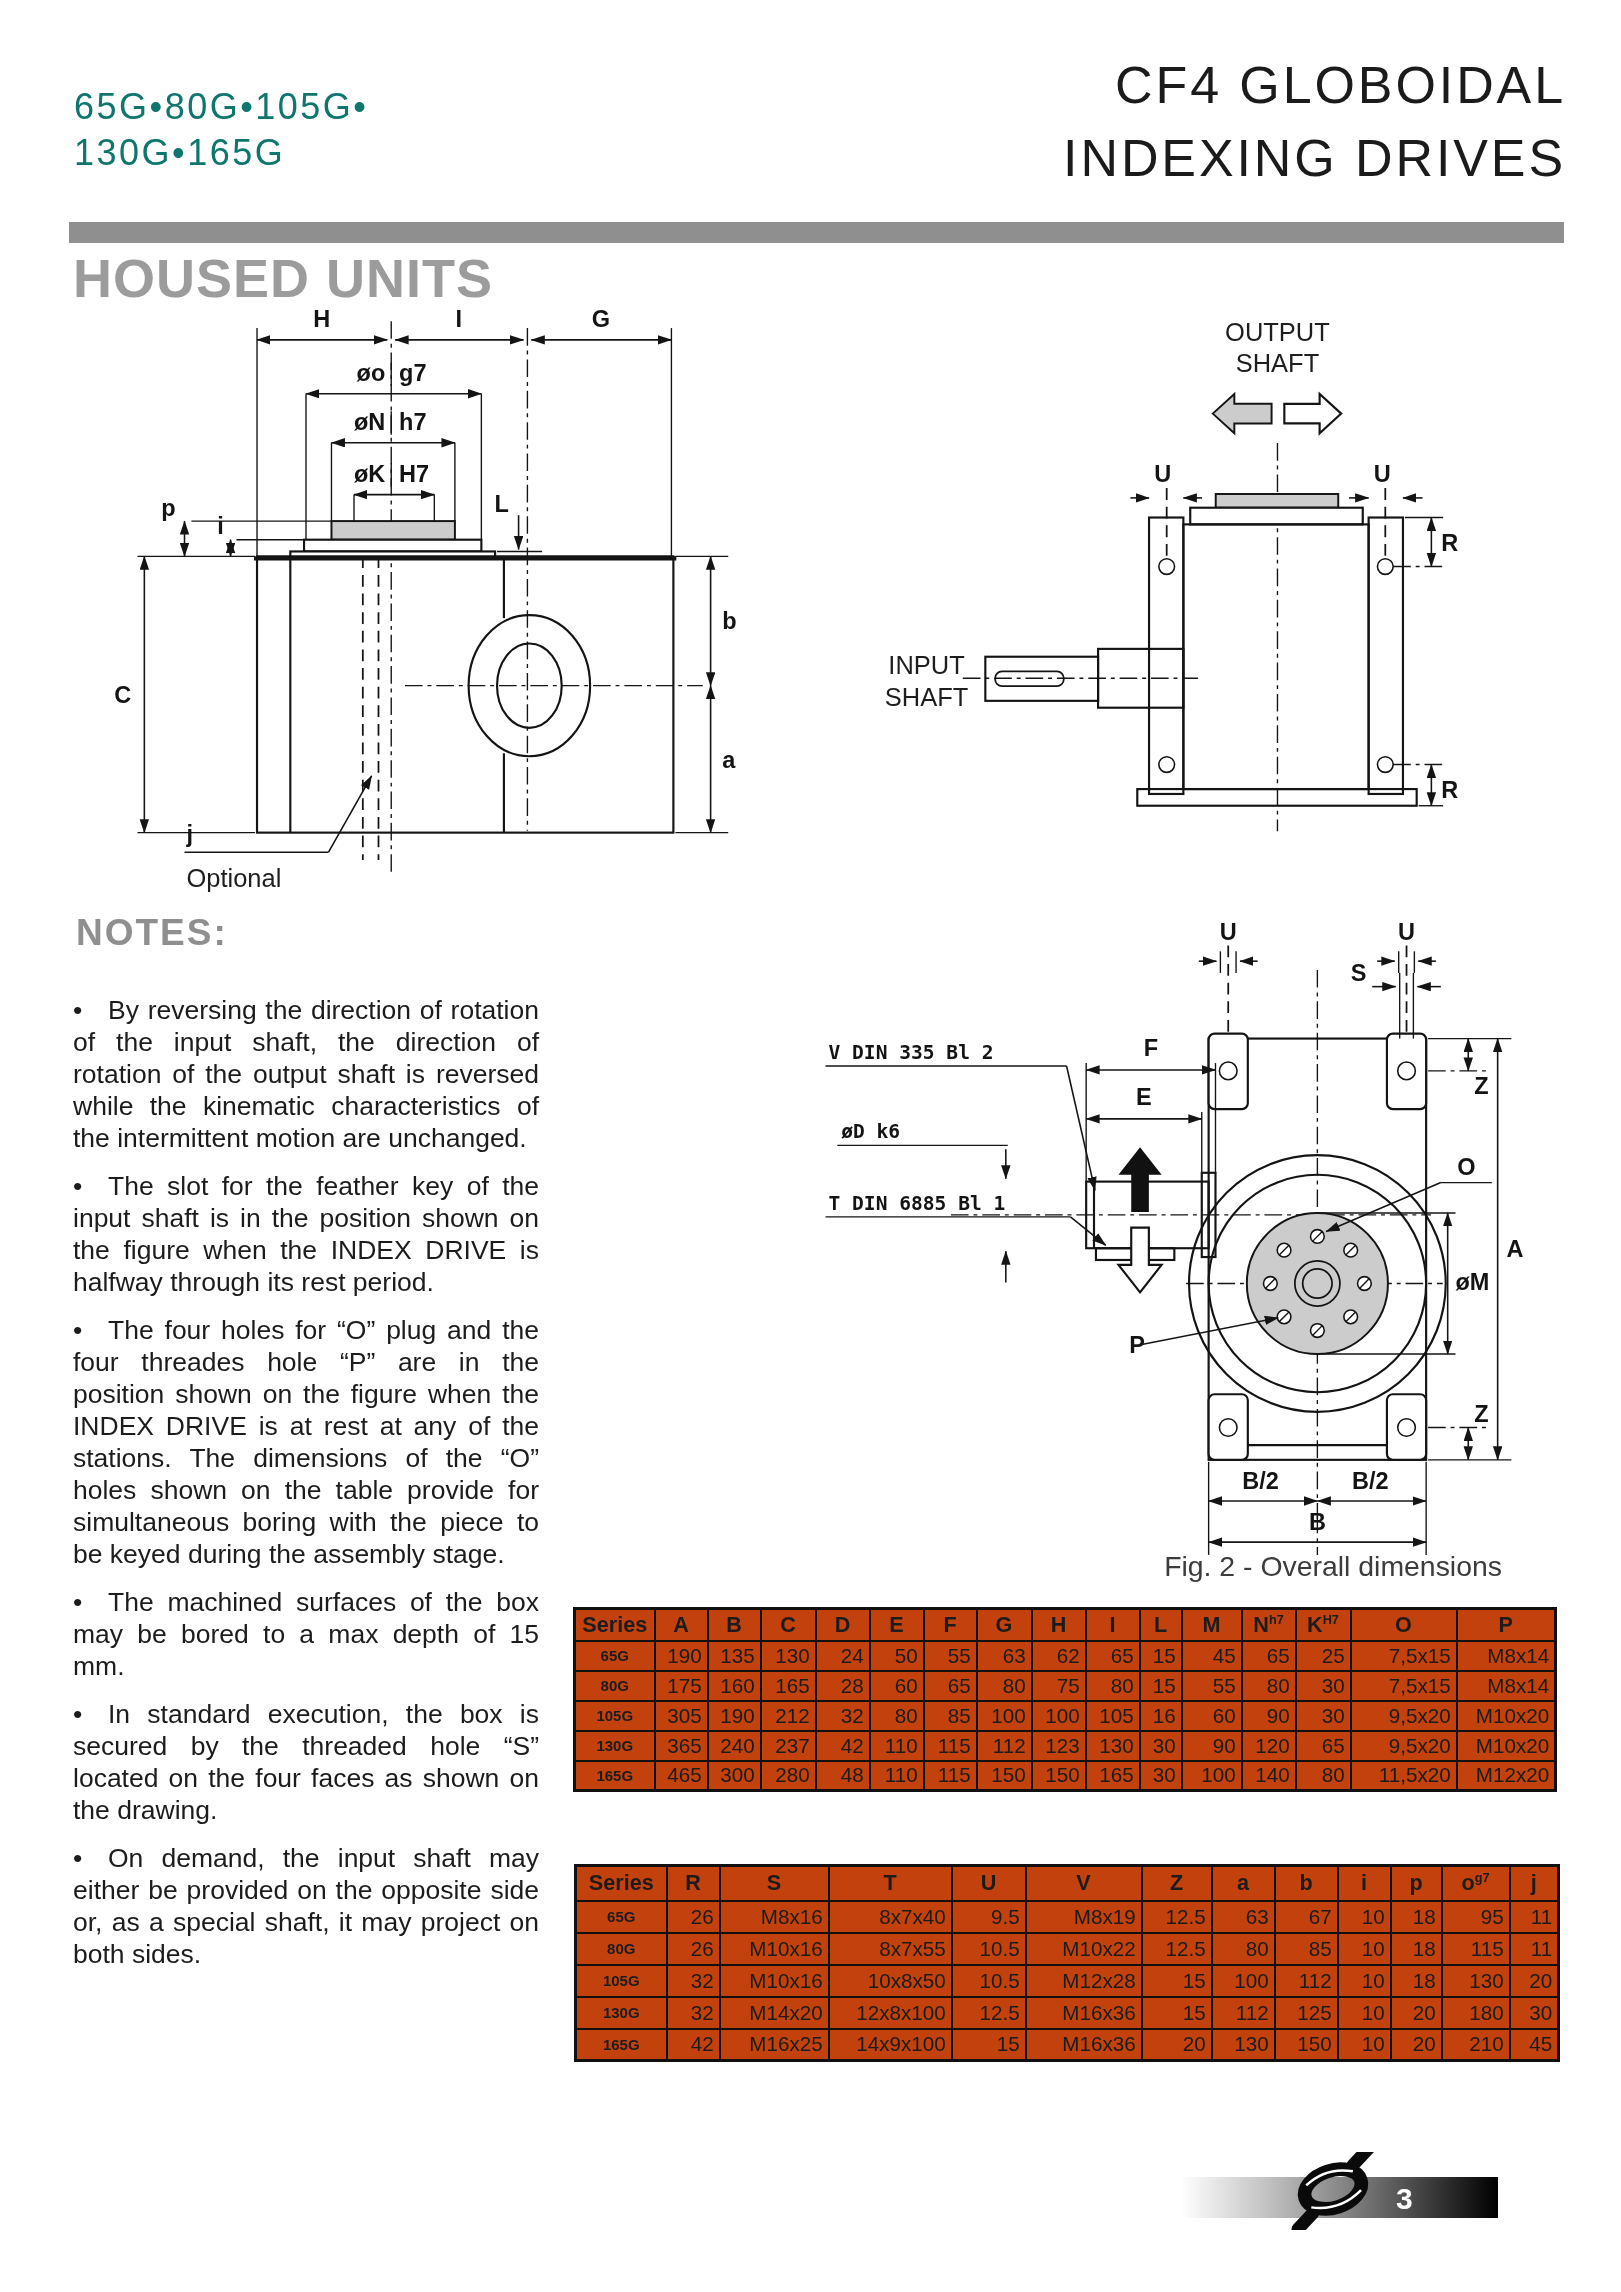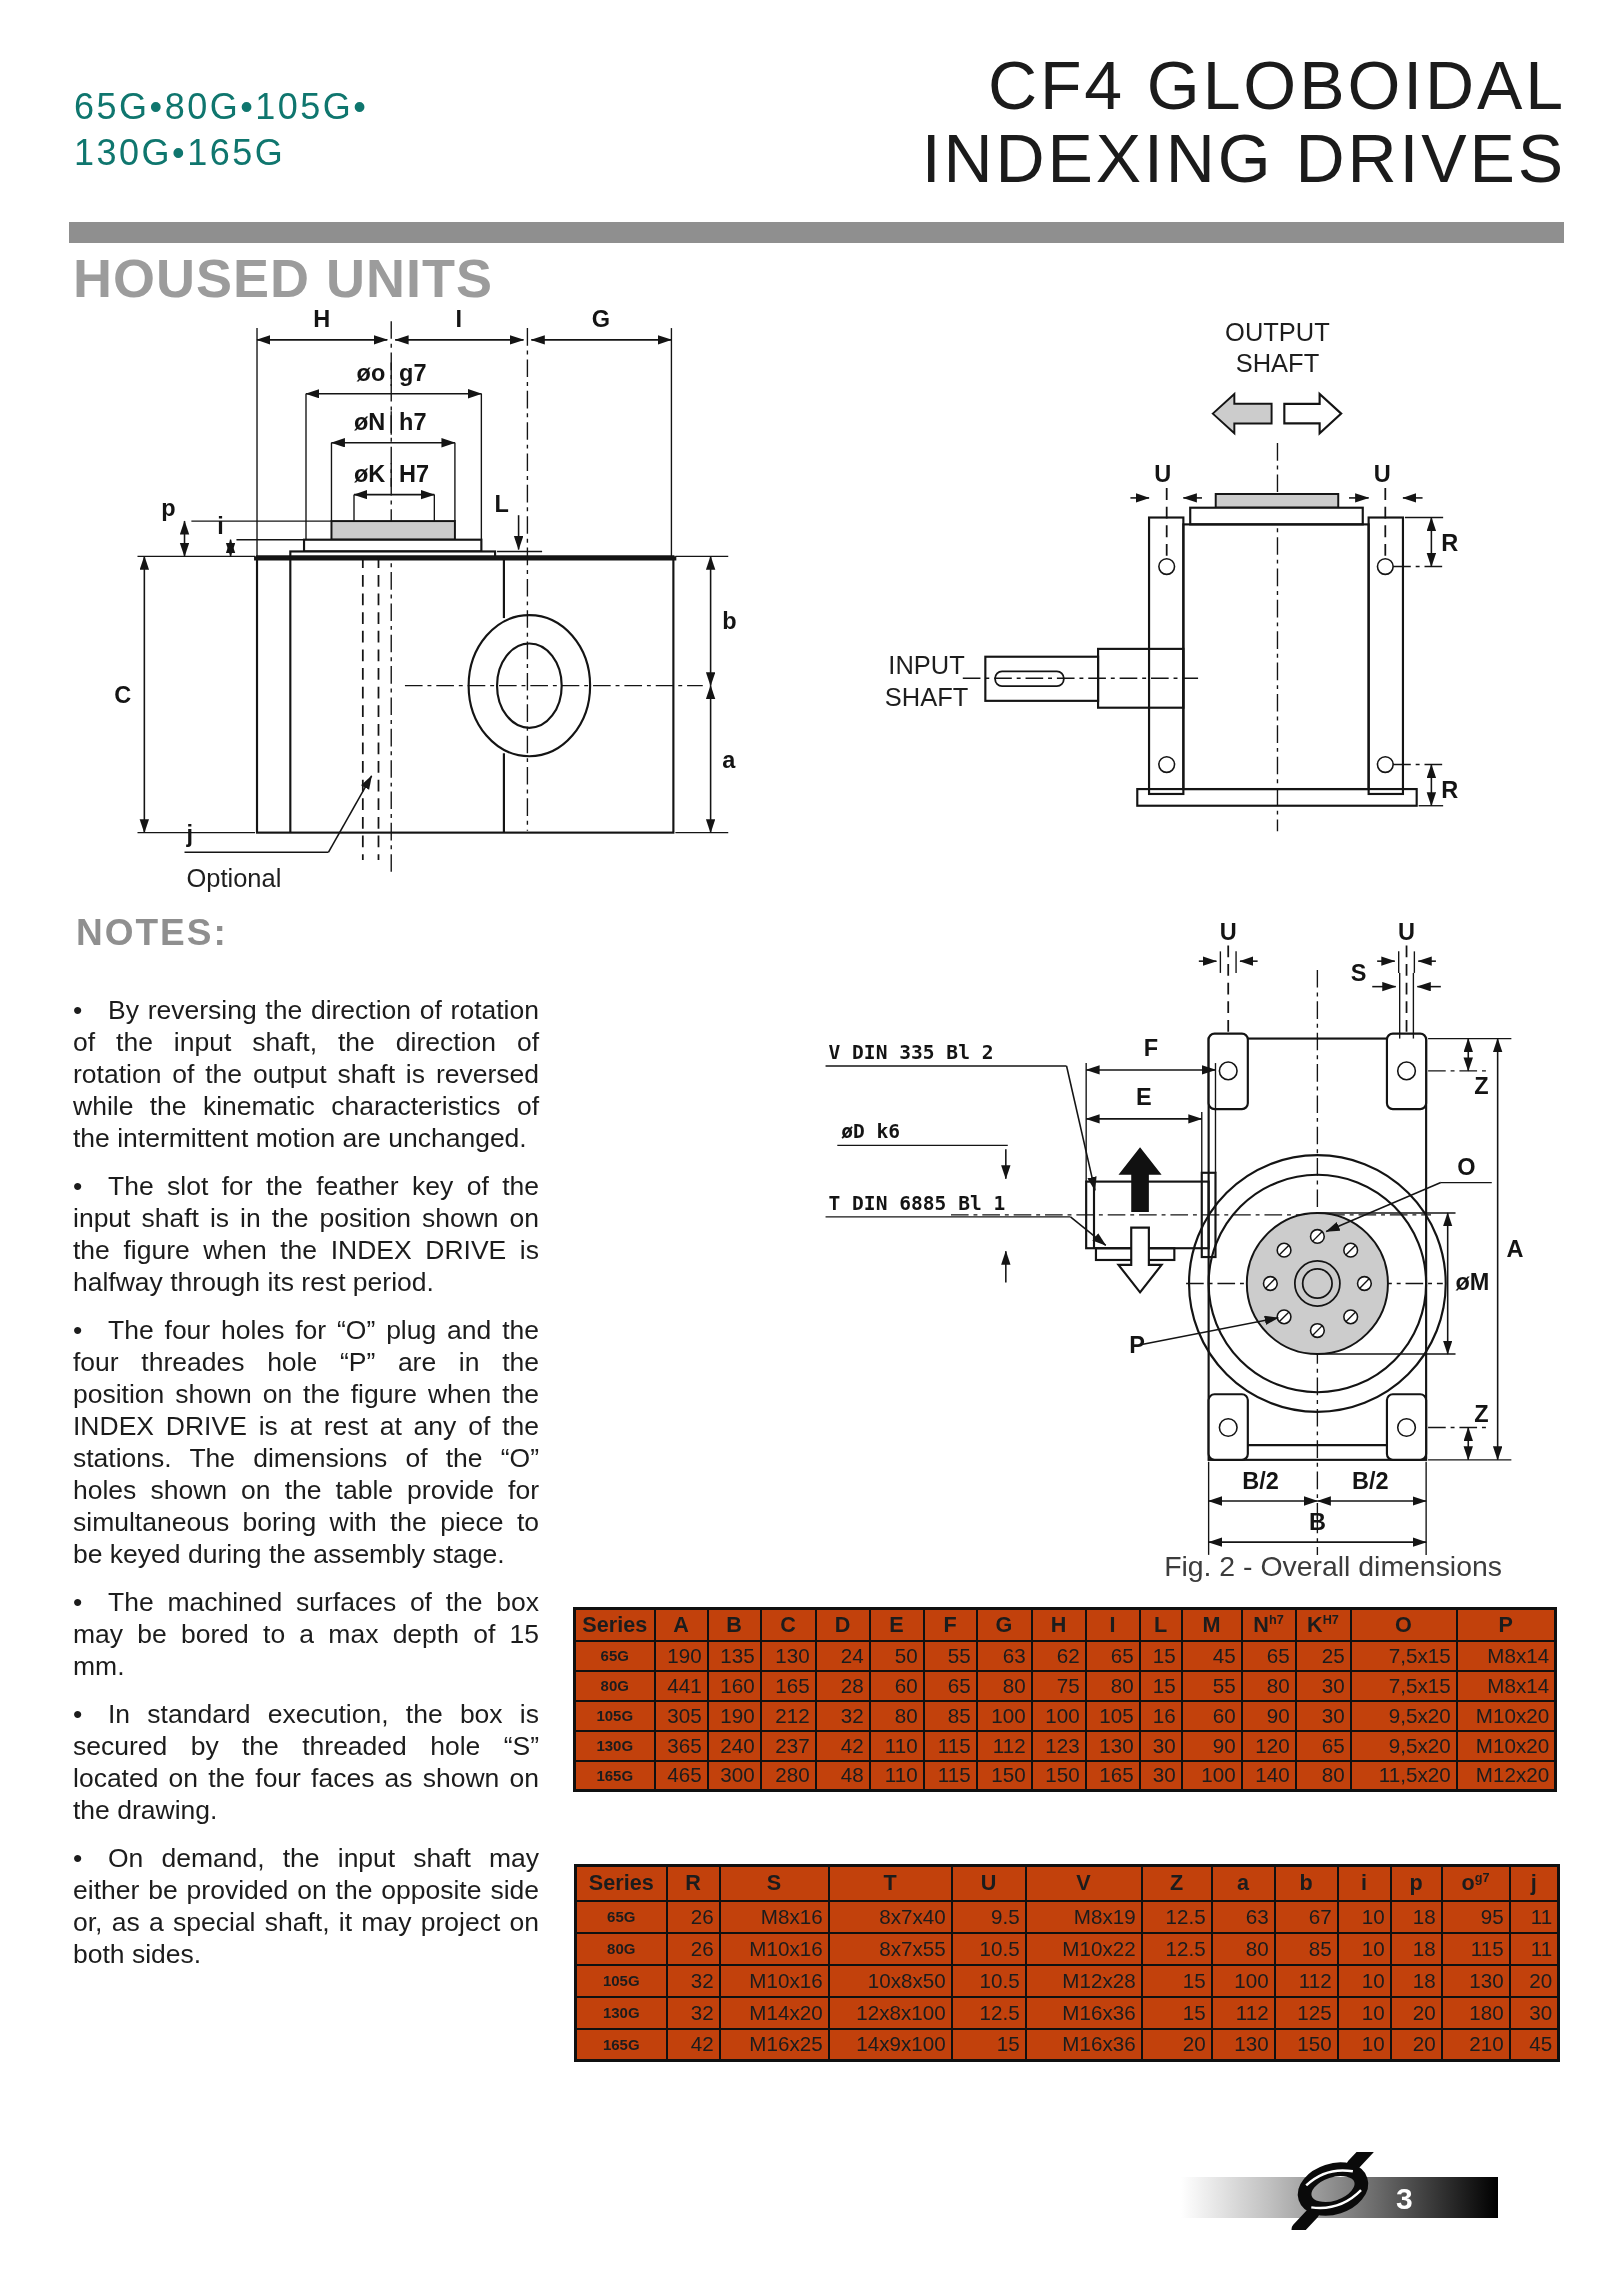--- a/index.html
+++ b/index.html
@@ -1,21 +1,21 @@
 <!DOCTYPE html>
 <html><head>
 <meta charset="utf-8">
 <style>
   html,body{margin:0;padding:0;background:#e8e8e8;}
   .page{position:relative;width:1621px;height:2293px;background:#ffffff;overflow:hidden;
         font-family:"Liberation Sans",sans-serif;color:#1c1c1c;}
   
   .models{position:absolute;left:74px;top:84px;font-size:36px;line-height:46px;
           letter-spacing:2.5px;color:#0f766e;}
-  .title{position:absolute;right:55px;top:49px;text-align:right;font-size:68px;line-height:73px;
+  .title{position:absolute;right:55px;top:49px;text-align:right;font-size:52px;line-height:73px;
          letter-spacing:2.9px;color:#1b1b1b;font-weight:400;}
   .bar{position:absolute;left:69px;right:57px;top:222px;height:20.6px;background:#8f8f8f;}
   .section{position:absolute;left:73px;top:247px;font-size:54px;font-weight:bold;
            color:#9c9c9c;letter-spacing:1px;}
   
   .notes-title{position:absolute;left:76px;top:912px;font-size:37px;font-weight:bold;
                color:#8f8f8f;letter-spacing:2px;text-align:center;}
   .notes{position:absolute;left:57px;top:978px;width:498px;font-size:26.5px;line-height:32px;
          text-align:justify;color:#1c1c1c;}
   .notes p{margin:16px;}
@@ -396,21 +396,21 @@
           <td class="val">65</td>
           <td class="val">15</td>
           <td class="val">45</td>
           <td class="val">65</td>
           <td class="val">25</td>
           <td class="val">7,5x15</td>
           <td class="val">M8x14</td>
         </tr>
         <tr>
           <td class="series">80G</td>
-          <td class="val">441</td>
+          <td class="val">175</td>
           <td class="val">160</td>
           <td class="val">165</td>
           <td class="val">28</td>
           <td class="val">60</td>
           <td class="val">65</td>
           <td class="val">80</td>
           <td class="val">75</td>
           <td class="val">80</td>
           <td class="val">15</td>
           <td class="val">55</td>

